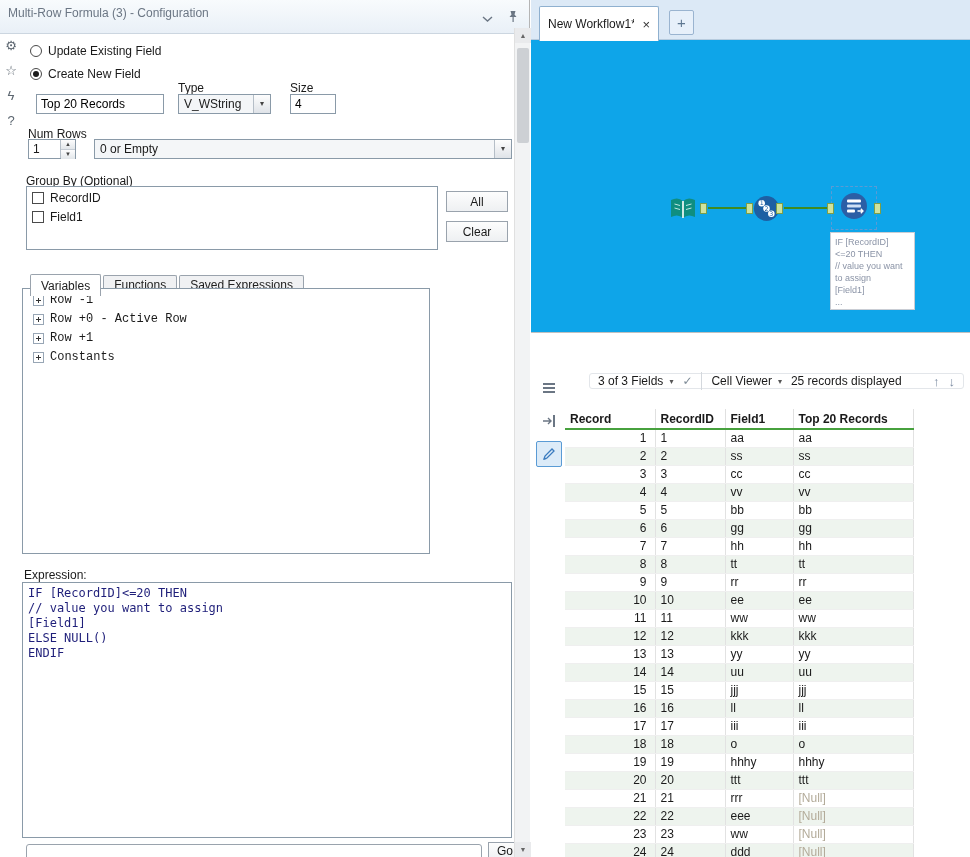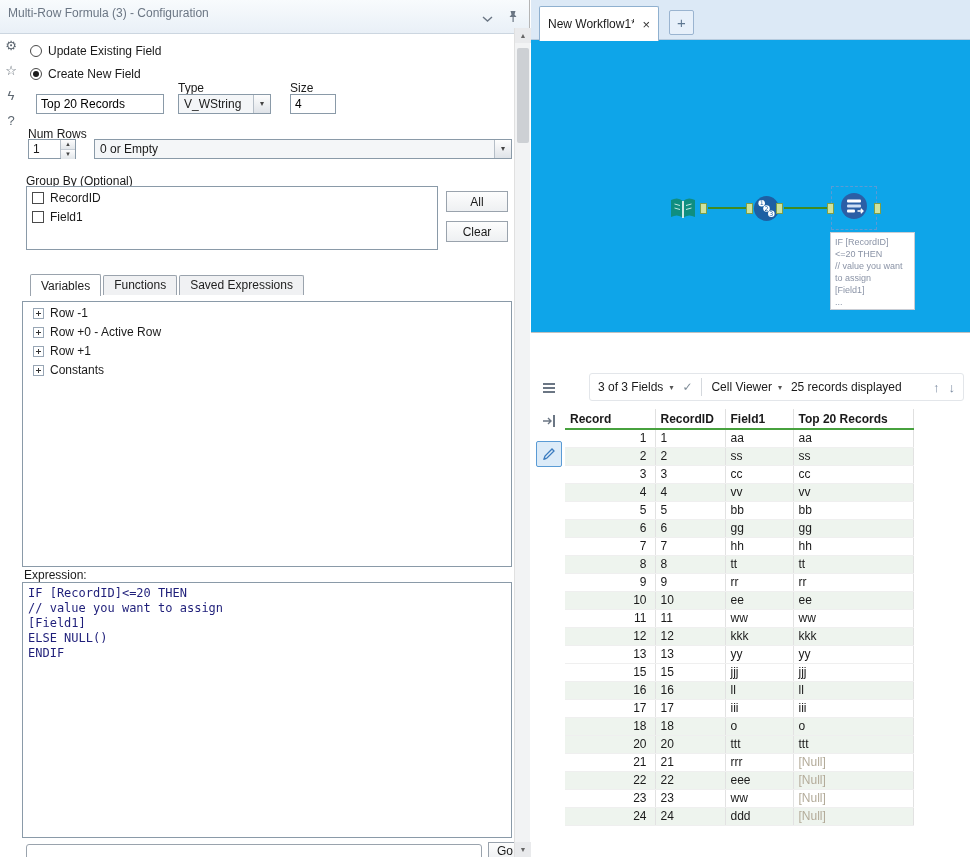--- a/index.html
+++ b/index.html
@@ -30,21 +30,21 @@
   .spin .btns span { flex:1; font-size:6px; text-align:center; line-height:9px; color:#444; background:linear-gradient(#fdfdfd,#e2e6ea); }
   .spin .btns span + span { border-top:1px solid #c5ccd4; }
 
   .group-box { position:absolute; border:1px solid #8a9aa8; background:#fff; }
   .group-item { display:flex; align-items:center; gap:6px; height:16px; padding-left:5px; margin-top:3px; }
   .win-btn { position:absolute; border:1px solid #9aa3ad; background:linear-gradient(#fdfdfd,#eef0f2); text-align:center; font-size:12px; color:#1a1a1a; cursor:default; }
 
   .tabs { position:absolute; left:8px; top:246px; height:21px; display:flex; align-items:flex-end; }
   .tab { padding:2px 10px 3px; border:1px solid #9aa3ad; border-bottom:none; background:#f0f1f3; margin-right:2px; border-radius:2px 2px 0 0; color:#222; position:relative; }
   .tab.active { background:#fff; z-index:3; padding-top:4px; margin-bottom:-1px; }
-  .tree-box { position:absolute; left:0; top:273px; width:490px; height:266px; border:1px solid #8a9aa8; background:#fff; z-index:1; }
+  .tree-box { position:absolute; left:0; top:260px; width:408px; height:266px; border:1px solid #8a9aa8; background:#fff; z-index:1;font-family:Liberation Mono, monospace; }
   .tree-item { display:flex; align-items:center; gap:6px; height:16px; padding-left:10px; margin-top:3px; }
   .exp { width:11px; height:11px; border:1px solid #98a6b5; background:#fff; position:relative; flex:0 0 auto; }
   .exp::before { content:""; position:absolute; left:2px; right:2px; top:4px; height:1px; background:#333; }
   .exp::after { content:""; position:absolute; top:2px; bottom:2px; left:4px; width:1px; background:#333; }
 
   .expr-area { position:absolute; left:0; top:554px; width:490px; height:256px; border:1px solid #8a9aa8; background:#fff; font-family:"DejaVu Sans Mono",monospace; font-size:12px; color:#1f1f7a; padding:3px 5px; resize:none; line-height:15px; }
   .go-row-input { position:absolute; left:4px; top:816px; width:456px; height:16px; border:1px solid #9aa3ad; border-radius:3px; background:#fff; }
   .go-btn { left:466px; top:814px; width:34px; height:19px; line-height:17px; }
 
   .cfg-scrollbar { position:absolute; left:514px; top:28px; width:16px; bottom:0; background:#f2f3f4; border-left:1px solid #e0e0e0; }
@@ -66,21 +66,21 @@
   .sel-box { position:absolute; border:1px dashed #5a9bd5; }
   .annotation { position:absolute; background:#fff; border:1px solid #c9cdd4; color:#8a93a6; font-size:9px; line-height:12px; padding:3px 4px; white-space:pre-line; }
 
   
   .results { position:absolute; left:531px; top:332px; width:439px; height:525px; border-top:1px solid #c0c0c0; background:#fff; }
   .res-header { position:absolute; left:0; top:0; right:0; height:26px; background:linear-gradient(#f6f9fc,#e9f0f7); border-bottom:1px solid #d6dfe8; line-height:25px; padding-left:14px; color:#6b7684; }
   .res-body { position:absolute; left:0; top:26px; right:0; bottom:0; }
   .res-icons { position:absolute; left:5px; top:16px; width:28px; }
   .ric { width:26px; height:26px; border:1px solid transparent; border-radius:2px; display:flex; align-items:center; justify-content:center; margin-bottom:7px; }
   .ric.selected { border-color:#5a9bd5; background:#dcebf8; }
-  .res-toolbar { position:absolute; left:58px; top:14px; right:6px; height:28px; display:flex; align-items:center; gap:9px; border:1px solid #e3e6ea; border-radius:3px; padding:0 8px; }
+  .res-toolbar { position:absolute; left:58px; top:14px; right:6px; height:16px; display:flex; align-items:center; gap:9px; border:1px solid #e3e6ea; border-radius:3px; padding:0 8px; }
   .res-toolbar .ddl { display:flex; align-items:center; gap:6px; }
   .res-toolbar .caret { font-size:8px; color:#555; }
   .res-toolbar .sep { width:1px; height:18px; background:#d4d8dd; }
   .res-toolbar .nav { color:#7a8aa0; font-size:13px; }
   .res-toolbar .spacer { flex:1; }
   .res-toolbar .check { color:#7d8a96; font-size:12px; }
 
   .res-table { position:absolute; left:34px; top:50px; width:348px; border-collapse:collapse; table-layout:fixed; }
   .res-table th { font-weight:bold; text-align:left; height:20px; padding:0 5px; border-bottom:2px solid #47a13e; border-right:1px solid #e0e0e0; background:#fff; overflow:hidden; white-space:nowrap; }
   .res-table td { height:18px; padding:0 5px; border-right:1px solid #e2e2e2; border-bottom:1px solid #efefef; overflow:hidden; white-space:nowrap; }
@@ -403,20 +403,26 @@
               <td>12</td>
               <td>kkk</td>
               <td>kkk</td>
             </tr>
             <tr>
               <td class="rec">13</td>
               <td>13</td>
               <td>yy</td>
               <td>yy</td>
             </tr>
+            <tr class="alt">
+              <td class="rec">14</td>
+              <td>14</td>
+              <td>uu</td>
+              <td>uu</td>
+            </tr>
             <tr>
               <td class="rec">15</td>
               <td>15</td>
               <td>jjj</td>
               <td>jjj</td>
             </tr>
             <tr class="alt">
               <td class="rec">16</td>
               <td>16</td>
               <td>ll</td>
@@ -427,20 +433,26 @@
               <td>17</td>
               <td>iii</td>
               <td>iii</td>
             </tr>
             <tr class="alt">
               <td class="rec">18</td>
               <td>18</td>
               <td>o</td>
               <td>o</td>
             </tr>
+            <tr>
+              <td class="rec">19</td>
+              <td>19</td>
+              <td>hhhy</td>
+              <td>hhhy</td>
+            </tr>
             <tr class="alt">
               <td class="rec">20</td>
               <td>20</td>
               <td>ttt</td>
               <td>ttt</td>
             </tr>
             <tr>
               <td class="rec">21</td>
               <td>21</td>
               <td>rrr</td>

